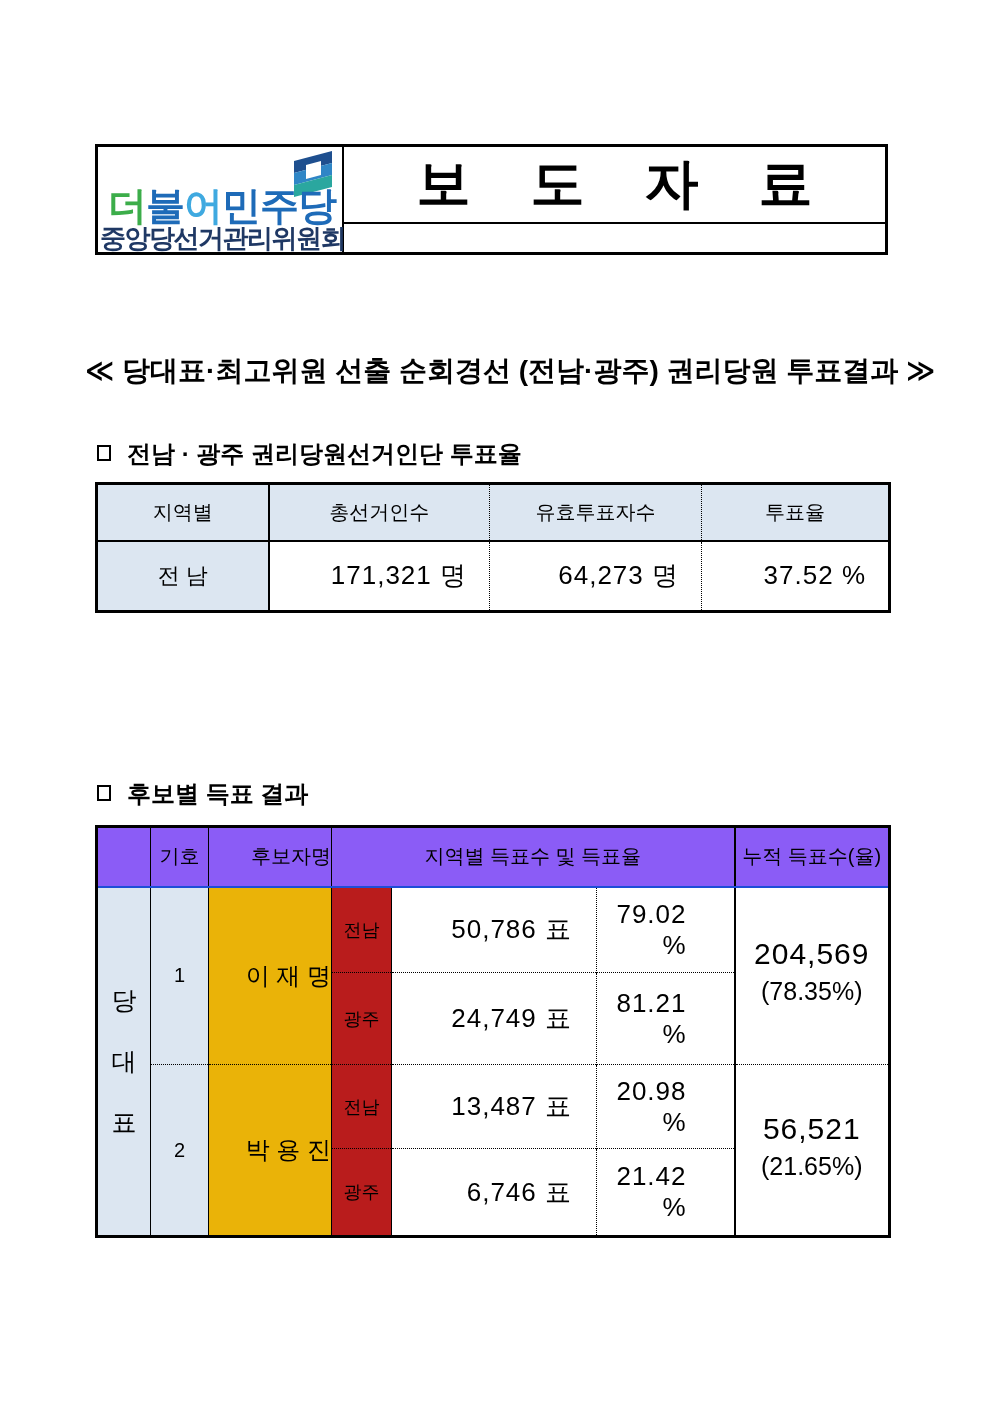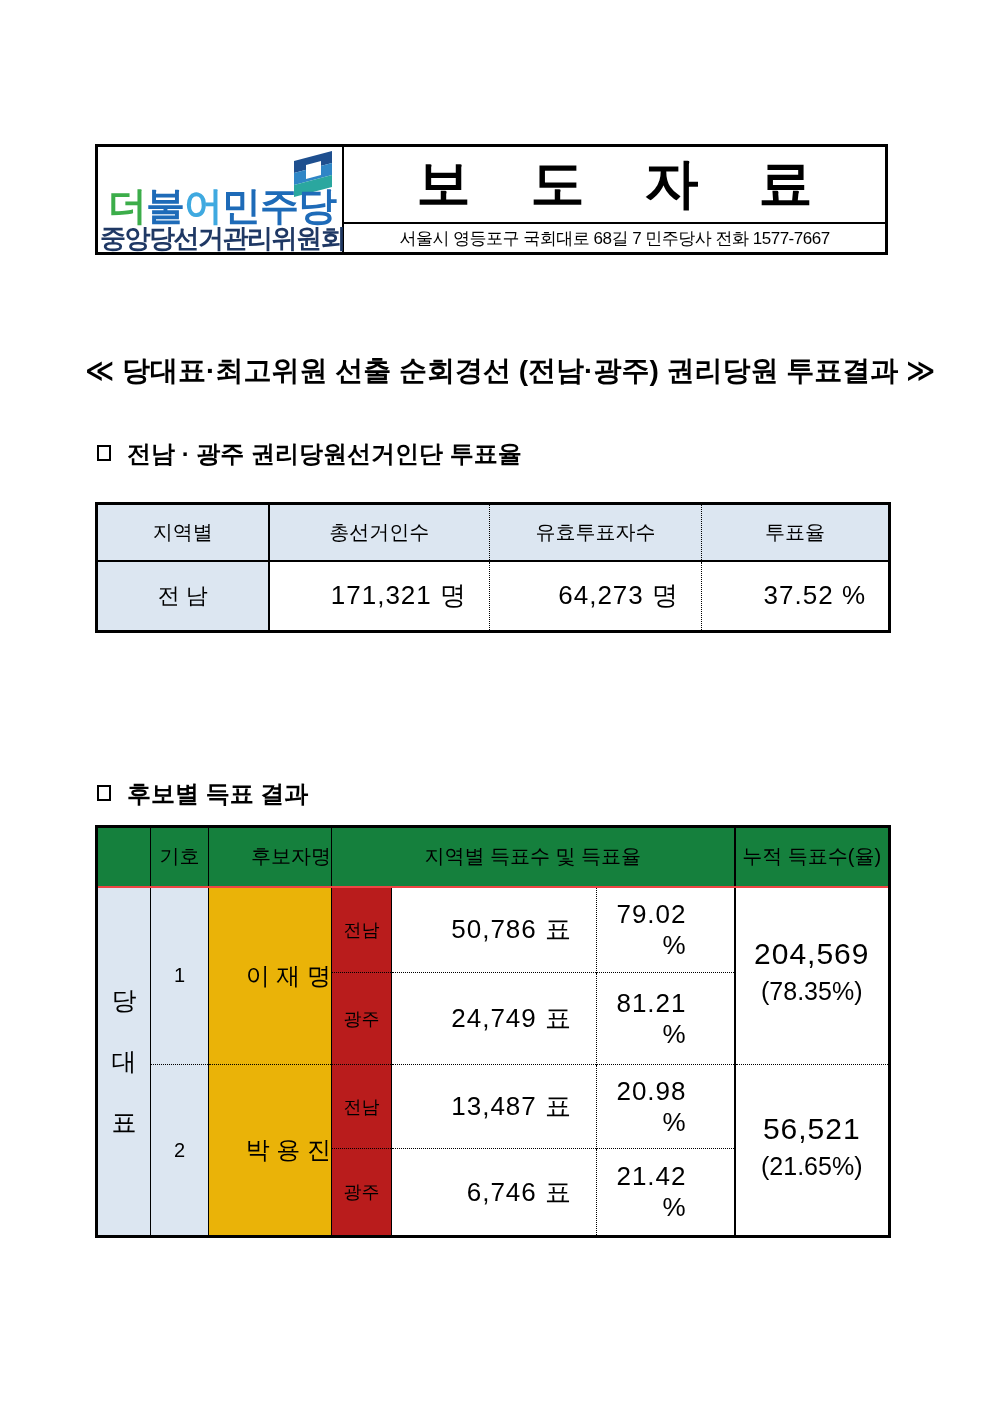--- a/index.html
+++ b/index.html
@@ -31,34 +31,34 @@
                 font-size:28px; font-weight:bold; white-space:nowrap; }
 
   
   .sec-heading { position:absolute; left:97px; font-size:24px; font-weight:bold; white-space:nowrap; }
   .sec-heading .sq { display:inline-block; width:14px; height:16px; border:2.5px solid #000;
                      margin-right:16px; transform:translateY(-1px); }
   .s1 { top:438px; }
   .s2 { top:778px; }
 
   
-  #t1 { position:absolute; left:95px; top:502px; width:793px; border:3px solid #000;
+  #t1 { position:absolute; left:95px; top:482px; width:793px; border:3px solid #000;
         border-collapse:collapse; table-layout:fixed; }
   #t1 th { background:#DCE6F1; font-size:20px; font-weight:normal; height:57px; border-bottom:2px solid #000; text-align:center; }
   #t1 td { height:71px; vertical-align:middle; }
   #t1 tr.r2 td { border-top:1px dotted #000; height:69px; }
   #t1 td.region { background:#DCE6F1; font-size:22px; text-align:center; }
   #t1 .num { font-size:26px; text-align:right; padding-right:22px; letter-spacing:1px; }
   #t1 .bsolid { border-left:2px solid #000; }
   #t1 .bdot { border-left:1px dotted #000; }
 
   
   #t2 { position:absolute; left:95px; top:825px; width:793px; border:3px solid #000;
         border-collapse:collapse; table-layout:fixed; }
-  #t2 th { background:#15803d; font-size:20px; font-weight:normal; height:60px; border-bottom:2px solid #ef4444; text-align:center; }
+  #t2 th { background:#8b5cf6; font-size:20px; font-weight:normal; height:60px; border-bottom:2px solid #1d4ed8; text-align:center; }
   #t2 td { border-top:1px dotted #000; vertical-align:middle; text-align:center; }
   #t2 tr.br1 td { height:86px; }
   #t2 tr.br2 td { height:92px; }
   #t2 tr.br3 td { height:84px; }
   #t2 tr.br4 td { height:88px; }
   #t2 .ca { background:#DCE6F1; }
   #t2 .cb, #t2 .hb { border-left:1px solid #000; }
   #t2 .cb { background:#DCE6F1; font-size:20px; }
   #t2 .cc, #t2 .hc { border-left:1px solid #000;text-align:right; }
   #t2 .cc { background:#eab308; font-size:24px; }
@@ -82,21 +82,20 @@
         <polygon points="8,12 46,2 46,14 8,24" fill="#1E4F8F"></polygon>
         <polygon points="8,24 46,14 46,26 8,36" fill="#2F86C6"></polygon>
         <polygon points="8,36 46,26 46,38 8,48" fill="#2AA79F"></polygon>
         <polygon points="20,16 35,12 35,26 20,30" fill="#ffffff"></polygon>
       </svg>
       <div class="party-name"><span>더</span><span>불</span><span>어</span><span>민</span><span>주</span><span>당</span></div>
       <div class="org-name">중앙당선거관리위원회</div>
     </div>
     <div class="right-cell">
       <div class="press-title">보도자료</div>
-      <div class="address">서울시 영등포구 국회대로 68길 7 민주당사 전화 1577-7667</div>
     </div>
   </div>
 
   <div class="main-title">≪ 당대표·최고위원 선출 순회경선 (전남·광주) 권리당원 투표결과 ≫</div>
 
   <div class="sec-heading s1">
     <span class="sq"></span><span>전남 · 광주 권리당원선거인단 투표율</span>
   </div>
 
   <table id="t1">

